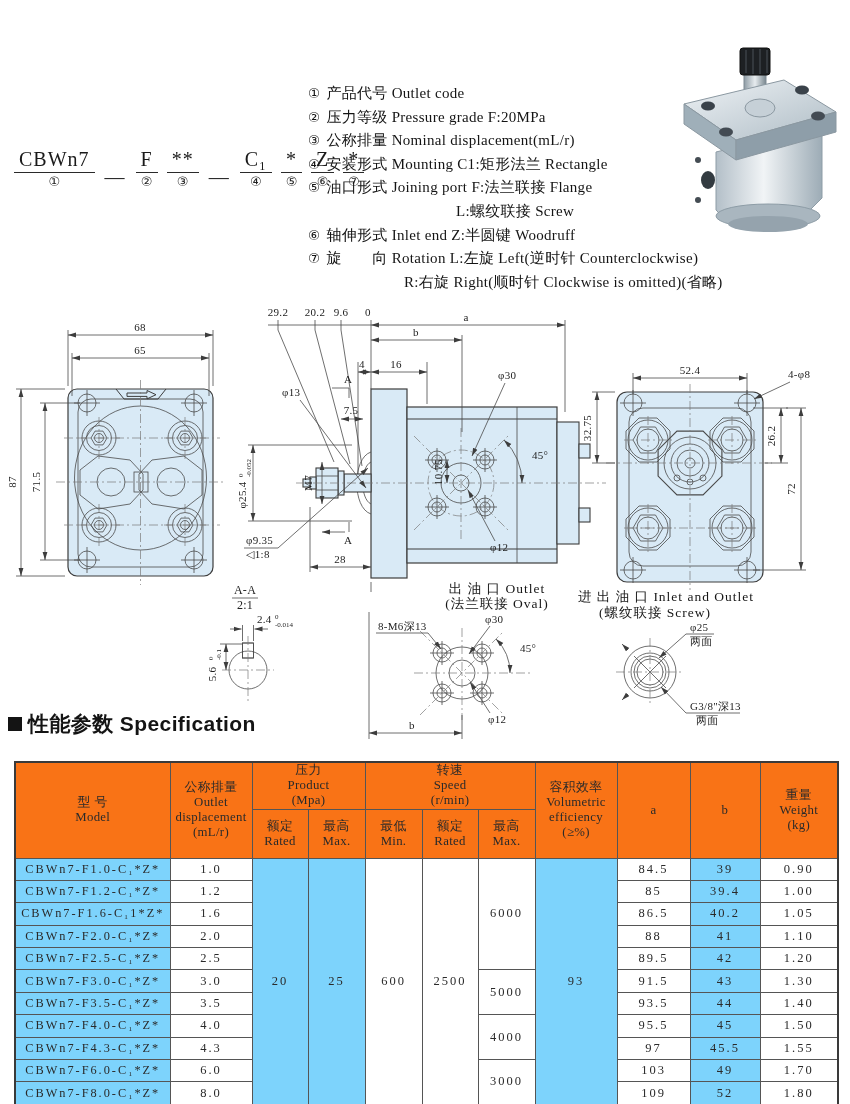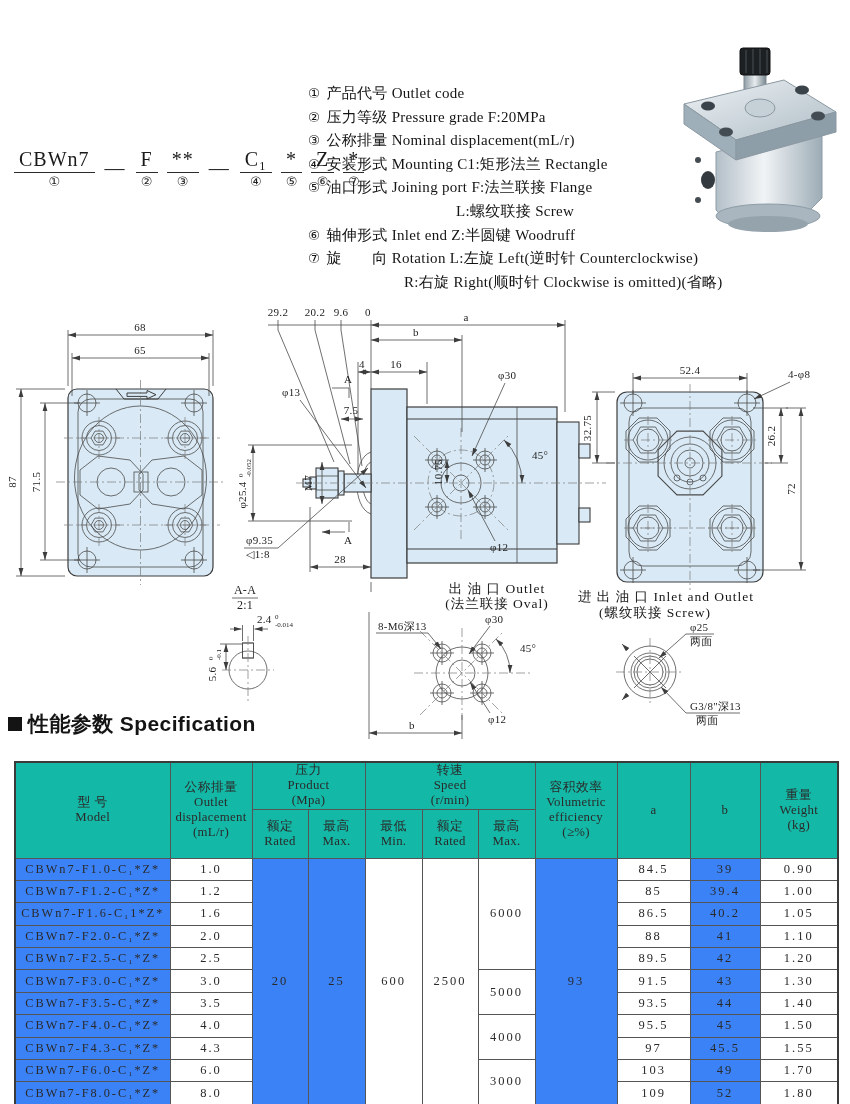--- a/index.html
+++ b/index.html
@@ -6,37 +6,37 @@
   #page{position:relative;width:850px;height:1104px;background:#fff;overflow:hidden;
         font-family:"Liberation Serif",serif;color:#1a1a1a;}
   .abs{position:absolute;}
   
   .sec-title{font-family:"Liberation Sans",sans-serif;font-size:21px;font-weight:600;
              color:#141414;display:flex;align-items:center;letter-spacing:.4px;}
   .sq{width:14px;height:14px;background:#141414;display:inline-block;margin-right:6px;flex:0 0 auto;}
   
   .intro{font-size:16.5px;line-height:26px;text-align:justify;text-indent:35px;letter-spacing:.2px;color:#111;}
   
-  .code-diagram{display:flex;align-items:center;}
+  .code-diagram{display:flex;align-items:flex-end;}
   .part{display:flex;flex-direction:column;align-items:center;margin-right:9px;}
   .part .c{font-size:20px;letter-spacing:1px;padding:0 5px 1px 5px;border-bottom:1.5px solid #2a2a2a;line-height:24px;}
   .part.dash .c{border-bottom:none;padding:0 1px;}
   .part .n{font-size:13px;margin-top:2px;font-family:"DejaVu Sans",sans-serif;color:#222;line-height:14px;}
   
   .notes{font-size:15px;line-height:23.6px;color:#141414;letter-spacing:.3px;}
   .note .cnum{font-family:"DejaVu Sans",sans-serif;margin-right:6px;font-size:13.5px;}
   .note .l2{display:block;}
   
   table.spec{border-collapse:collapse;table-layout:fixed;width:823px;font-size:12.5px;color:#2a2a2a;}
   table.spec{border:2px solid #3a3a3a;}
   table.spec th,table.spec td{border:1px solid #555;text-align:center;padding:0;font-weight:normal;}
-  table.spec thead th{background:#14b8a6;font-size:12.8px;line-height:15px;letter-spacing:.5px;}
+  table.spec thead th{background:#f97316;font-size:12.8px;line-height:15px;letter-spacing:.5px;}
   table.spec thead .en{letter-spacing:.3px;}
   table.spec tbody td{height:21.4px;letter-spacing:2px;}
-  td.blue,th.blue{background:#3b82f6;}
+  td.blue,th.blue{background:#7dd3fc;}
   td.model{letter-spacing:.6px;font-size:12.3px;}
   
   .ol{fill:#d9eaf6;stroke:#3d3d3d;stroke-width:1.2;}
   .olc{fill:#d9eaf6;stroke:#3d3d3d;stroke-width:1.1;}
   .ln{fill:none;stroke:#3d3d3d;stroke-width:1;}
   .thin{fill:none;stroke:#4a4a4a;stroke-width:.8;}
   .dim{fill:none;stroke:#4a4a4a;stroke-width:.8;}
   .dimA{fill:none;stroke:#4a4a4a;stroke-width:.8;marker-start:url(#arr);marker-end:url(#arr);}
   .dimE{fill:none;stroke:#4a4a4a;stroke-width:.8;marker-end:url(#arr);}
   .cl{fill:none;stroke:#7a7a7a;stroke-width:.7;stroke-dasharray:9 3 2 3;}

